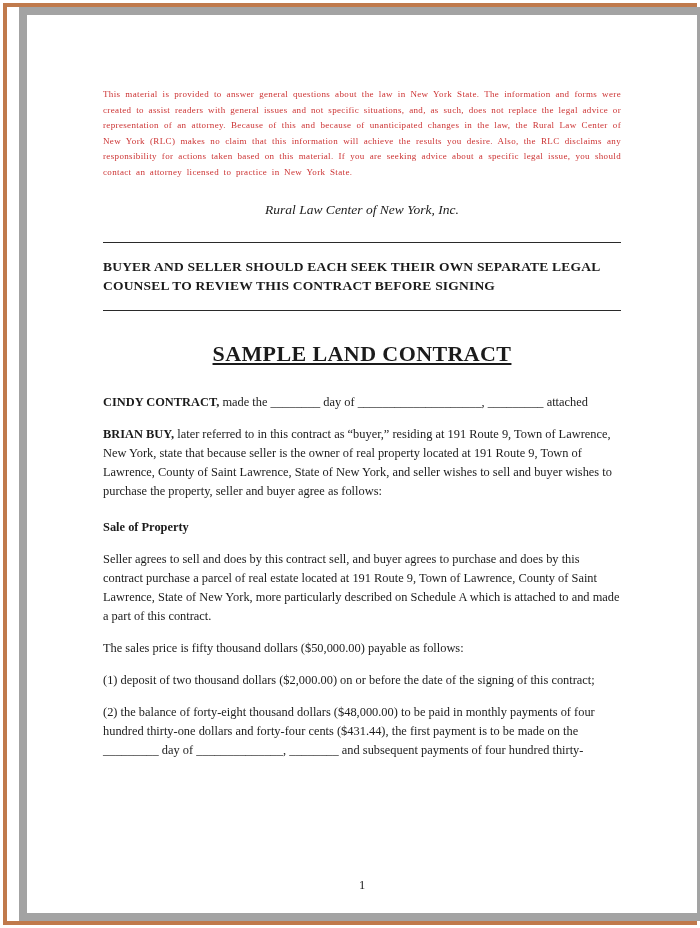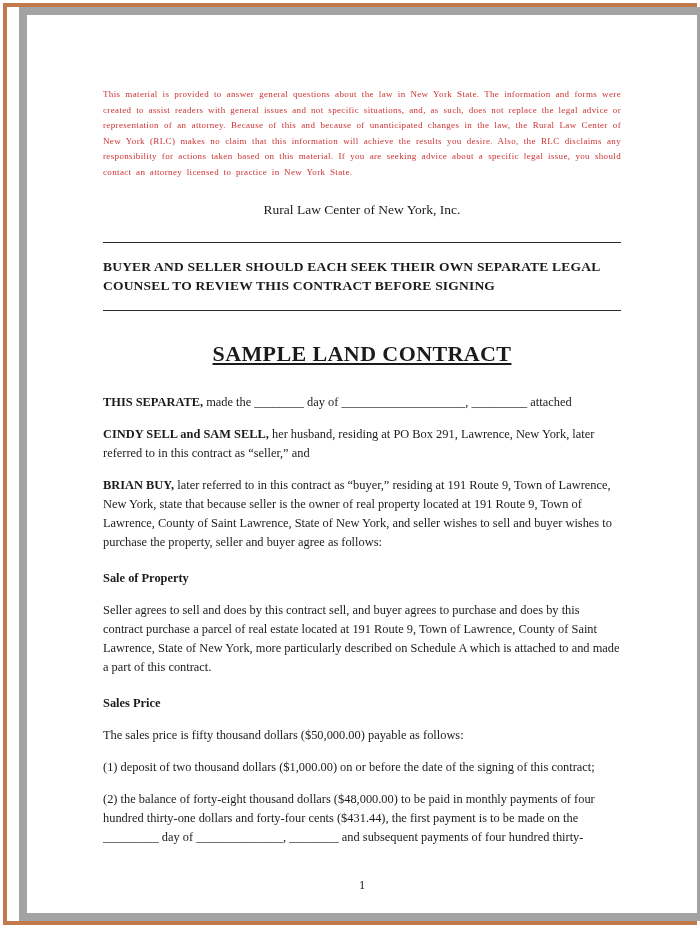--- a/index.html
+++ b/index.html
@@ -45,20 +45,21 @@
     font-size: 9px;
     line-height: 15.5px;
     letter-spacing: 0.35px;
     word-spacing: 2px;
     text-align: justify;
   }
   .org {
     margin: 22px 0 0 0;
     text-align: center;
     font-size: 13.5px;
+    font-style: italic;
   }
   hr.rule {
     border: none;
     border-top: 1.4px solid #2a2a2a;
     margin: 24px 0 0 0;
   }
   .notice {
     margin: 14px 0 0 0;
     text-align: left;
     font-weight: bold;
@@ -114,28 +115,26 @@
 
         <hr class="rule">
 
         <p class="notice">BUYER AND SELLER SHOULD EACH SEEK THEIR OWN SEPARATE LEGAL COUNSEL TO REVIEW THIS CONTRACT BEFORE SIGNING</p>
 
         <hr class="rule2">
 
         <h1 class="title">SAMPLE LAND CONTRACT</h1>
 
         <div class="body">
-            <p class="body-para"><span class="bold">THIS SEPARATE,</span><span> made the ________ day of ____________________, _________ attached</span></p>
-            <p class="body-para"><span class="bold">CINDY SELL and SAM SELL,</span><span> her husband, residing at PO Box 291, Lawrence, New York, later referred to in this contract as “seller,” and</span></p>
+            <p class="body-para"><span class="bold">CINDY CONTRACT,</span><span> made the ________ day of ____________________, _________ attached</span></p>
             <p class="body-para"><span class="bold">BRIAN BUY,</span><span> later referred to in this contract as “buyer,” residing at 191 Route 9, Town of Lawrence, New York, state that because seller is the owner of real property located at 191 Route 9, Town of Lawrence, County of Saint Lawrence, State of New York, and seller wishes to sell and buyer wishes to purchase the property, seller and buyer agree as follows:</span></p>
             <p class="body-heading"><span class="bold">Sale of Property</span></p>
             <p class="body-para"><span>Seller agrees to sell and does by this contract sell, and buyer agrees to purchase and does by this contract purchase a parcel of real estate located at 191 Route 9, Town of Lawrence, County of Saint Lawrence, State of New York, more particularly described on Schedule A which is attached to and made a part of this contract.</span></p>
-            <p class="body-heading"><span class="bold">Sales Price</span></p>
             <p class="body-para"><span>The sales price is fifty thousand dollars ($50,000.00) payable as follows:</span></p>
-            <p class="body-para"><span>(1) deposit of two thousand dollars ($1,000.00) on or before the date of the signing of this contract;</span></p>
+            <p class="body-para"><span>(1) deposit of two thousand dollars ($2,000.00) on or before the date of the signing of this contract;</span></p>
             <p class="body-para"><span>(2) the balance of forty-eight thousand dollars ($48,000.00) to be paid in monthly payments of four hundred thirty-one dollars and forty-four cents ($431.44), the first payment is to be made on the _________ day of ______________, ________ and subsequent payments of four hundred thirty-</span></p>
           </div>
 
         <div class="page-number">1</div>
 
       </div>
     </div>
   </div>
 </div>
 

